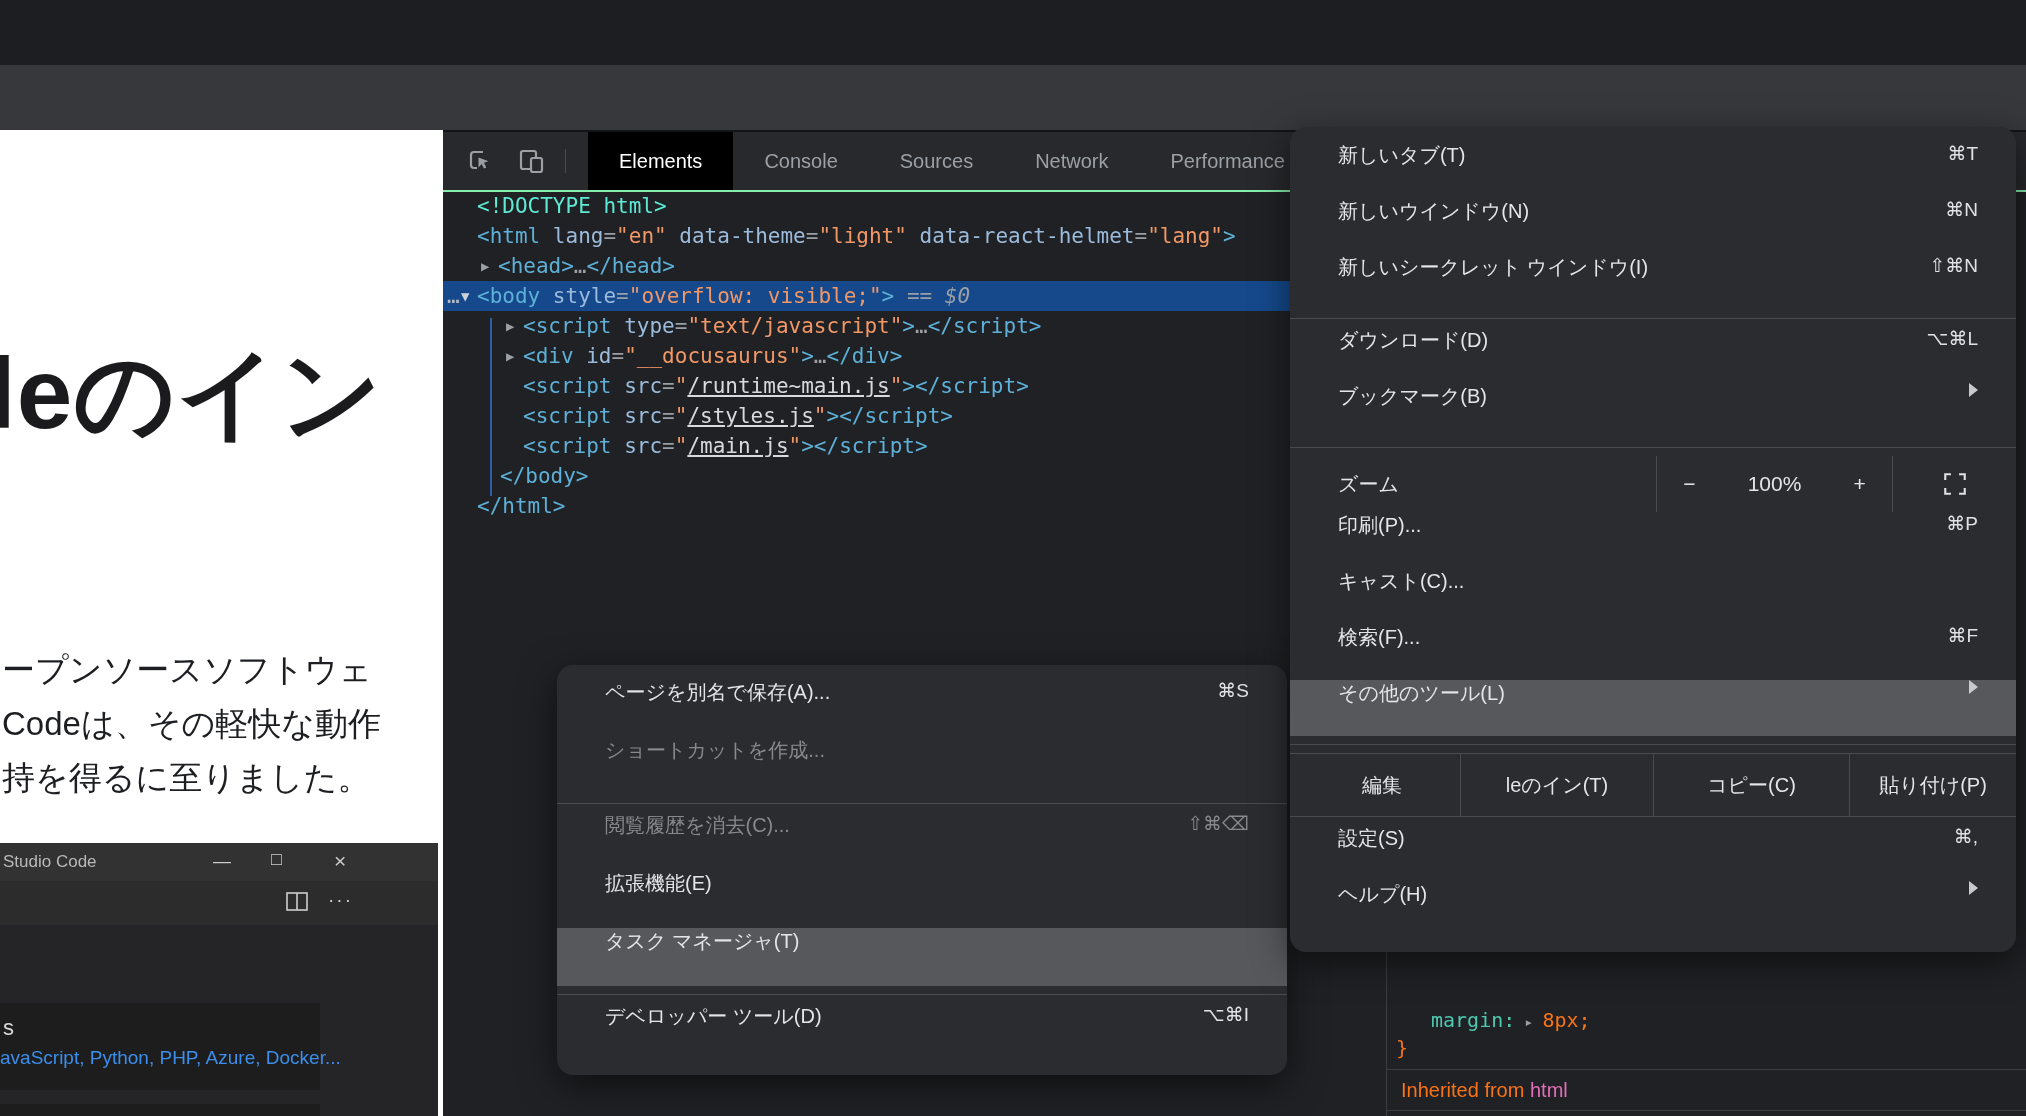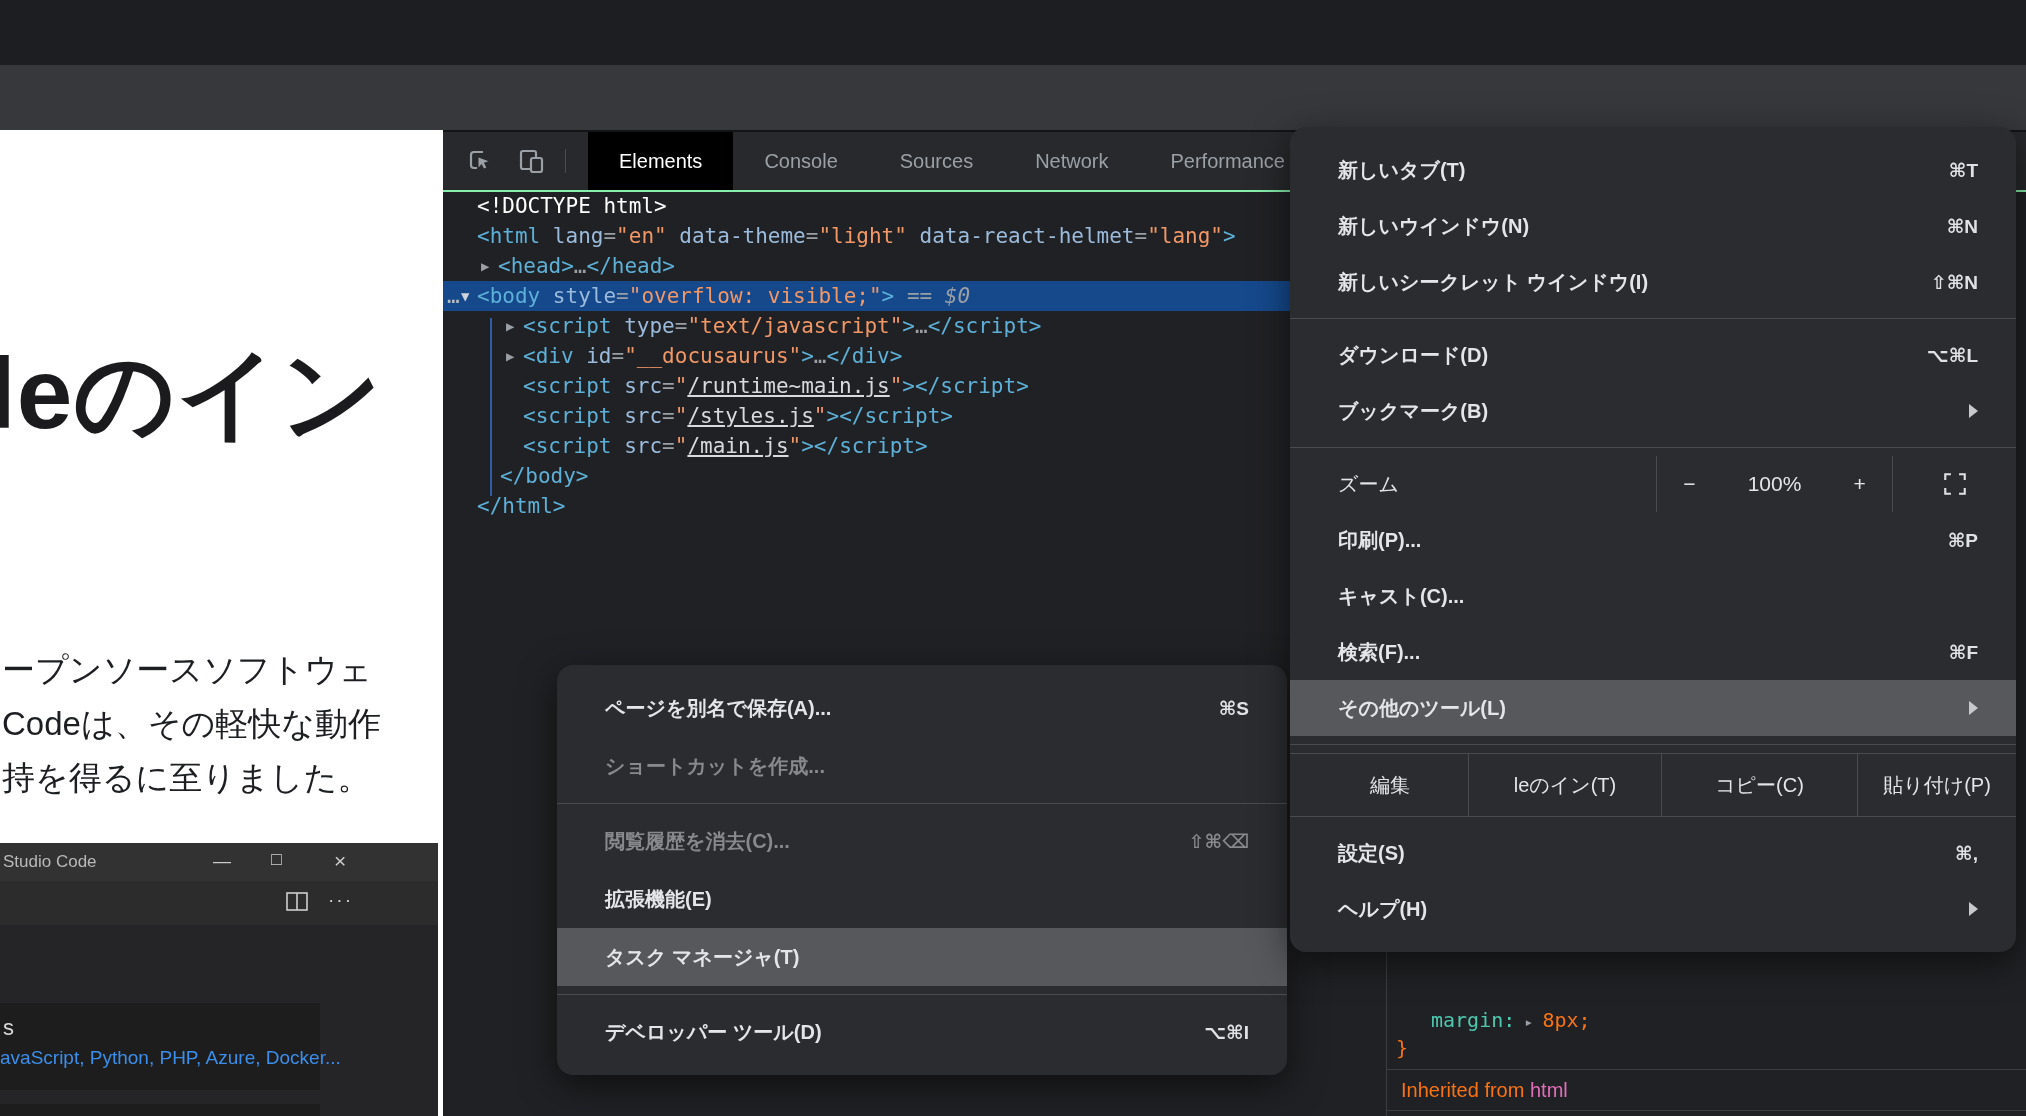--- a/index.html
+++ b/index.html
@@ -45,52 +45,52 @@
   .dt-tabs{position:absolute;left:145px;top:0;height:58px;display:flex;}
   .dt-tab{height:58px;display:flex;align-items:center;padding:0 31px;color:#9aa0a6;font-size:20px;white-space:nowrap;}
   .dt-tab.active{background:#000000;color:#ffffff;}
   .code{position:absolute;left:0;top:59px;width:100%;font-family:"DejaVu Sans Mono","Liberation Mono",monospace;
         font-size:21px;}
   .code-line{position:relative;height:30px;line-height:30px;white-space:nowrap;}
   .code-line.sel{background:#15498c;width:943px;}
   .cl-arrow{position:absolute;color:#9aa0a6;font-size:14px;top:0;}
   .cl-gutter{position:absolute;color:#b7bcc2;top:0;}
   .tk-tag{color:#5db0d7}.tk-attr{color:#9bbbdc}.tk-val{color:#f29766}.tk-punc{color:#9aa0a6}
-  .tk-doc{color:#ffffff}.tk-link{color:#d8dadd;text-decoration:underline}
+  .tk-doc{color:#5eead4}.tk-link{color:#d8dadd;text-decoration:underline}
   .tk-eq{color:#9aa0a6}.tk-dollar{color:#9aa0a6;font-style:italic}
   .indent-guide{position:absolute;left:47px;top:186px;width:2px;height:178px;background:#2e5fa5;}
   
   .styles-pane{position:absolute;left:943px;top:59px;width:640px;height:927px;border-left:1px solid #3c3d40;}
   .st-row{position:absolute;white-space:nowrap;font-family:"DejaVu Sans Mono","Liberation Mono",monospace;font-size:20px;color:#dadce0;}
   .st-row.hdr{font-family:"Liberation Sans","DejaVu Sans",sans-serif;width:100%;height:40px;line-height:40px;
               border-top:1px solid #3c3d40;border-bottom:1px solid #3c3d40;}
   .st-prop{color:#4ec9b0}.st-gray{color:#f97316}.st-pink{color:#e06eb8}
   .st-arr{color:#9aa0a6;font-size:15px;}
   .smudge{position:absolute;height:5px;border-radius:2px;}
   
   .menu{position:absolute;background:#2b2c2f;border-radius:16px;box-shadow:0 10px 36px rgba(0,0,0,.55);
         color:#e3e5e8;font-size:20px;z-index:30;padding:15px 0;}
   #main-menu{left:1290px;top:127px;width:726px;}
   #sub-menu{left:557px;top:665px;width:730px;z-index:29;padding:14px 0;}
-  .mi{position:relative;height:56px;display:flex;align-items:center;padding:0 38px 0 48px;white-space:nowrap;font-weight:bold;}
+  .mi{position:relative;height:56px;display:flex;padding:0 38px 0 48px;white-space:nowrap;}
   #sub-menu .mi{height:58px;}
   .mi .lbl{flex:1;}
   .mi .sc{color:#dfe1e5;font-size:19px;}
   .mi.disabled .lbl,.mi.disabled .sc{color:#87898c;}
   .mi.hl{background:#56585c;}
   .mi .arr{width:0;height:0;border-left:9px solid #c7c9cc;border-top:7px solid transparent;border-bottom:7px solid transparent;}
   .msep{height:1px;background:#4a4b4e;margin:8px 0;}
   .zoomrow{display:flex;height:56px;align-items:stretch;}
   .zoomrow .zl{flex:1;display:flex;align-items:center;padding-left:48px;}
   .zoomrow .zc{width:235px;display:flex;align-items:center;justify-content:space-around;
                border-left:1px solid #4a4b4e;border-right:1px solid #4a4b4e;font-size:21px;}
   .zoomrow .zf{width:123px;display:flex;align-items:center;justify-content:center;}
   .editrow{display:flex;height:62px;align-items:stretch;border-top:1px solid #4a4b4e;border-bottom:1px solid #4a4b4e;margin-top:8px;margin-bottom:8px;}
   .editrow .ec{display:flex;align-items:center;justify-content:center;border-left:1px solid #4a4b4e;}
-  .editrow .ec:first-child{border-left:none;justify-content:flex-start;padding-left:56px;width:98px;margin-left:24px;}
+  .editrow .ec:first-child{border-left:none;justify-content:flex-start;padding-left:72px;width:98px;}
 </style>
 </head>
 <body>
 
 <div id="stage">
 
   <div class="tabstrip"></div>
   <div class="toolbar">
     <div class="omnibox">
       <div class="ob-icons">

